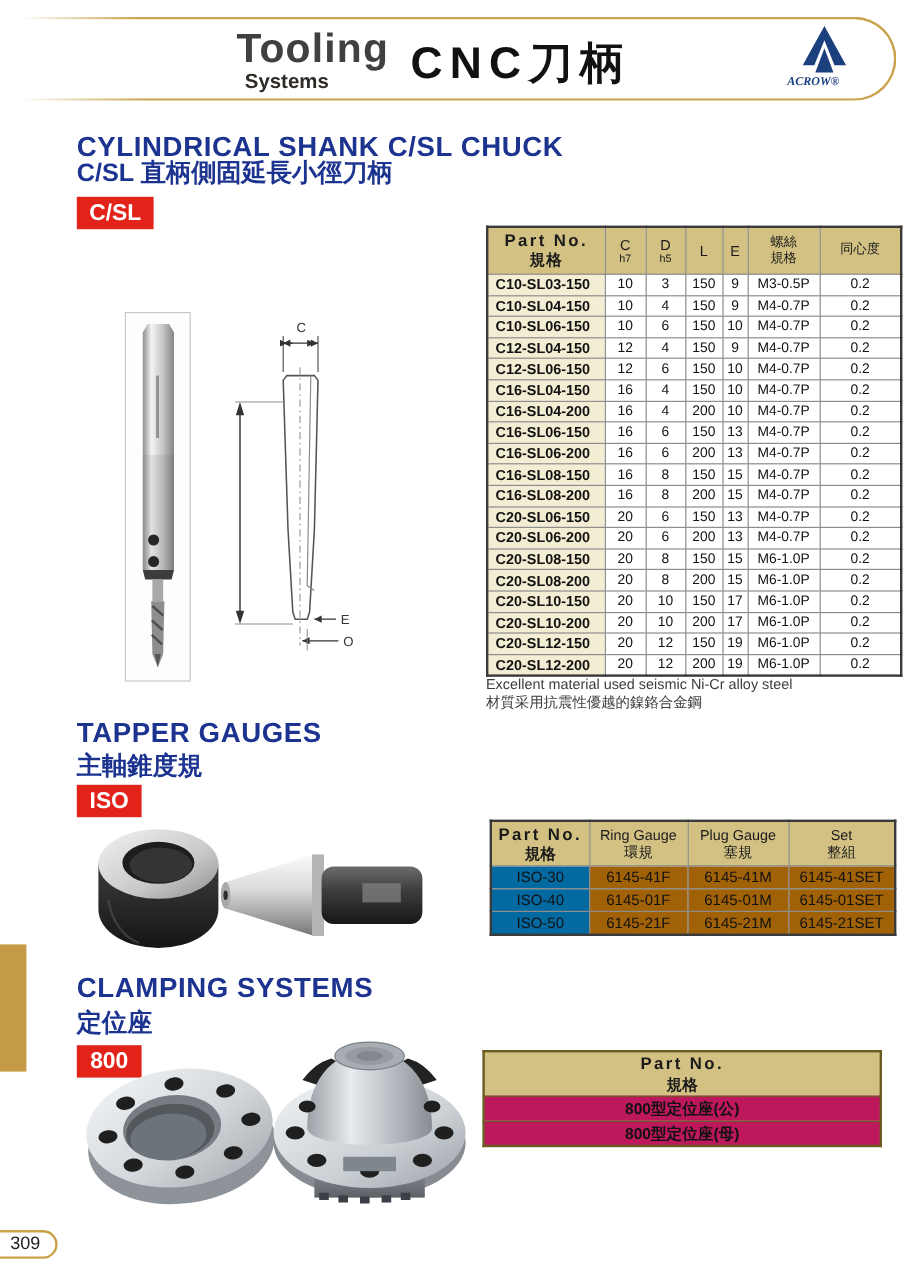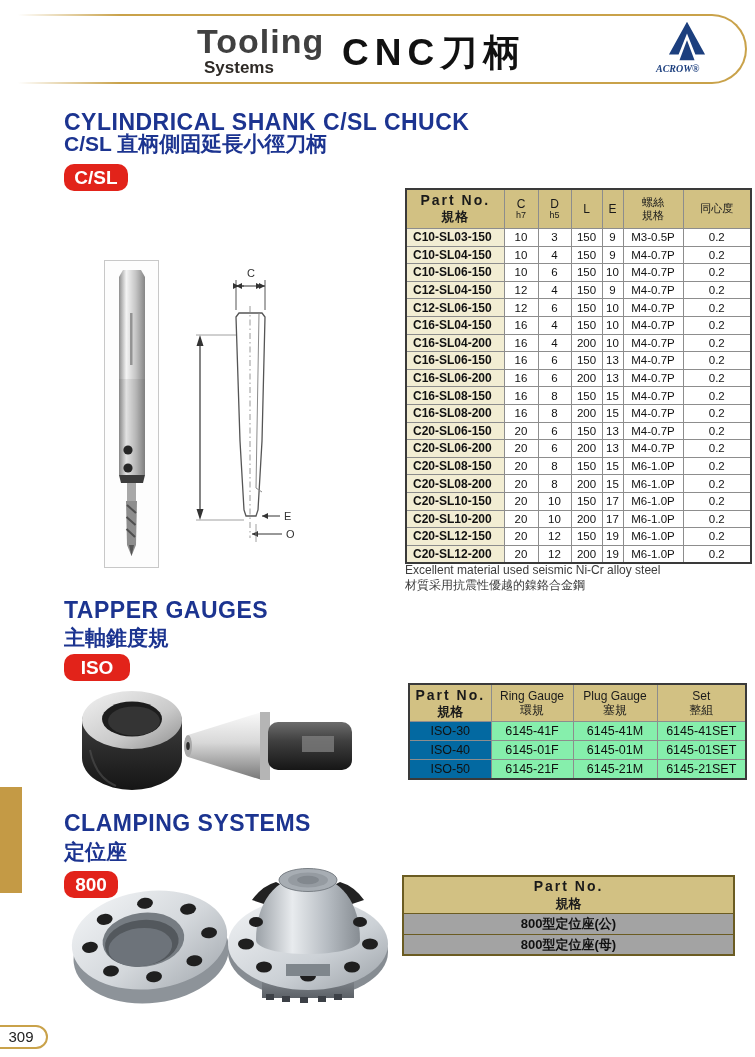--- a/index.html
+++ b/index.html
@@ -20,25 +20,25 @@
     color:#111; letter-spacing:6px; }
   .logo-box { left:656px; top:20px; width:62px; height:58px; text-align:left; }
   .logo-box svg { display:block; margin:0 auto; }
   .logo-text { font-family:"Liberation Serif","DejaVu Serif",serif; font-style:italic;
     font-weight:bold; font-size:10px; color:#1c3f7e; margin-top:1px; }
 
   
   .sec-en { font-size:23px; font-weight:bold; color:#1c3490; letter-spacing:0.5px; }
   .sec-zh { font-size:21px; font-weight:bold; color:#1c3490; }
   .badge { background:#e2231a; color:#fff; font-weight:bold; font-size:19px;
-    text-align:center; line-height:27px; height:27px;border-radius:10px; }
+    text-align:center; line-height:27px; height:27px; }
   .b1 { left:64px; top:109px; } .b2 { left:64px; top:130px; }
   .badge-csl { left:64px; top:164px; width:64px; }
   .t1 { left:64px; top:597px; } .t2 { left:64px; top:624px; }
-  .badge-iso { left:64px; top:654px; width:66px; }
+  .badge-iso { left:64px; top:654px; width:54px; }
   .c1 { left:64px; top:810px; } .c2 { left:64px; top:838px; }
   .badge-800 { left:64px; top:871px; width:54px; }
 
   
   .photo-frame { left:104px; top:260px; width:55px; height:308px;
     border:1px solid #c8c8c8; background:#fdfdfd; }
   .draw-box { left:184px; top:266px; width:120px; height:292px; }
   .gauge-ring { left:76px; top:686px; width:112px; height:110px; }
   .gauge-plug { left:182px; top:698px; width:180px; height:94px; }
   .clamp-ring { left:66px; top:878px; width:168px; height:138px; }
@@ -63,30 +63,30 @@
   .note1 { left:405px; top:563px; font-size:12px; color:#3c3c3c; line-height:1.25; }
 
   .tbl2 { left:408px; top:683px; width:337px; }
   .tbl2 { border:2px solid #3a3a3a; }
   .tbl2 th,.tbl2 td { border:1px solid #8d8d8d; }
   .tbl2 thead th { background:#d2c183; color:#1a1a1a; padding:2px 0; line-height:1.2; }
   .tbl2 .en { font-size:12px; font-weight:normal; }
   .tbl2 .th-p .en { font-size:14px; font-weight:bold; letter-spacing:2px; }
   .tbl2 .zh { font-size:12px; font-weight:normal; }
   .tbl2 .th-p .zh { font-weight:bold; font-size:13px; }
-  .tbl2 td { font-size:12.5px; height:19px; text-align:center; background:#86efac; color:#111; }
+  .tbl2 td { font-size:12.5px; height:19px; text-align:center; background:#a16207; color:#111; }
   .tbl2 td.part { background:#0369a1; font-weight:normal; }
 
   .tbl3 { left:402px; top:875px; width:333px; border:2px solid #6b5c22; }
   .tbl3 th,.tbl3 td { border:1px solid #6b5c22; }
   .tbl3 thead th { background:#d2c183; color:#1a1a1a; padding:1px 0; line-height:1.25; }
   .tbl3 .en { font-size:14px; font-weight:bold; letter-spacing:2px; }
   .tbl3 .zh { font-size:13px; font-weight:bold; }
   .tbl3 td { font-size:13px; font-weight:bold; height:21px; text-align:center;
-    background:#a3a3a3; color:#111; }
+    background:#be185d; color:#111; }
 
   
   .side-tab { left:0; top:787px; width:22px; height:106px; background:#c49a45; }
   .page-pill { left:-18px; top:1025px; width:66px; height:24px;
     border:2px solid #c9a24a; border-radius:0 13px 13px 0;
     font-size:15px; color:#222; text-align:center; line-height:20px; padding-left:12px; }
 </style>
 </head>
 <body>
 

